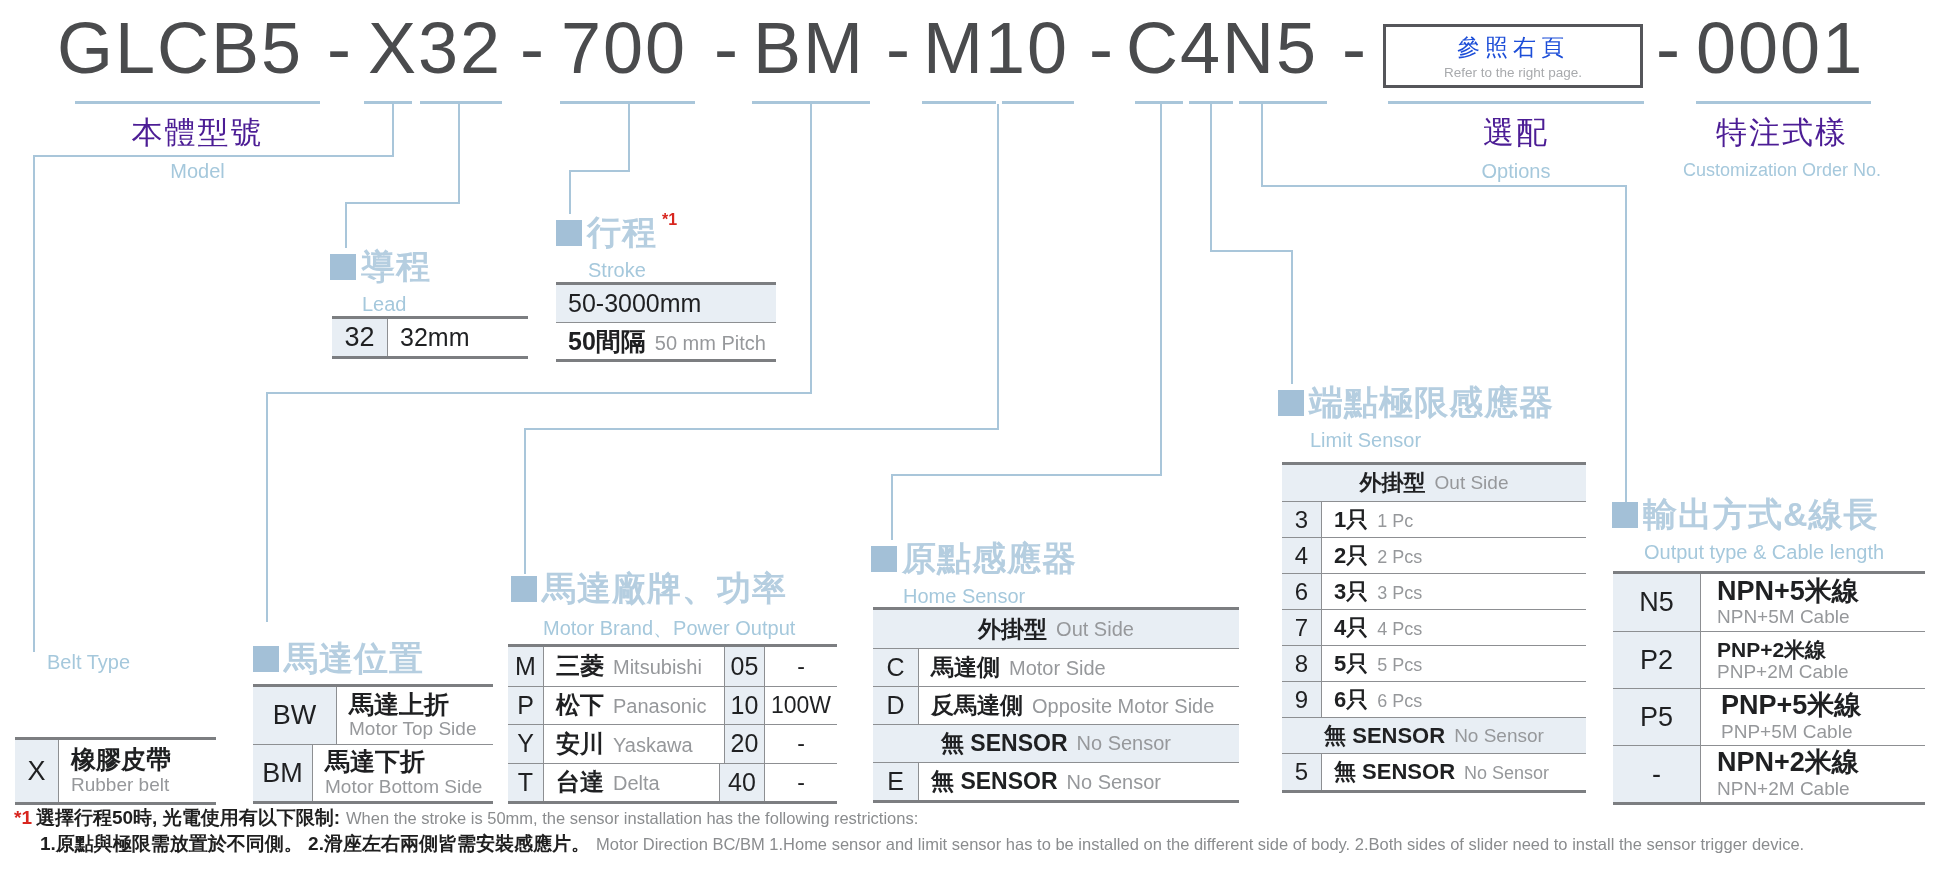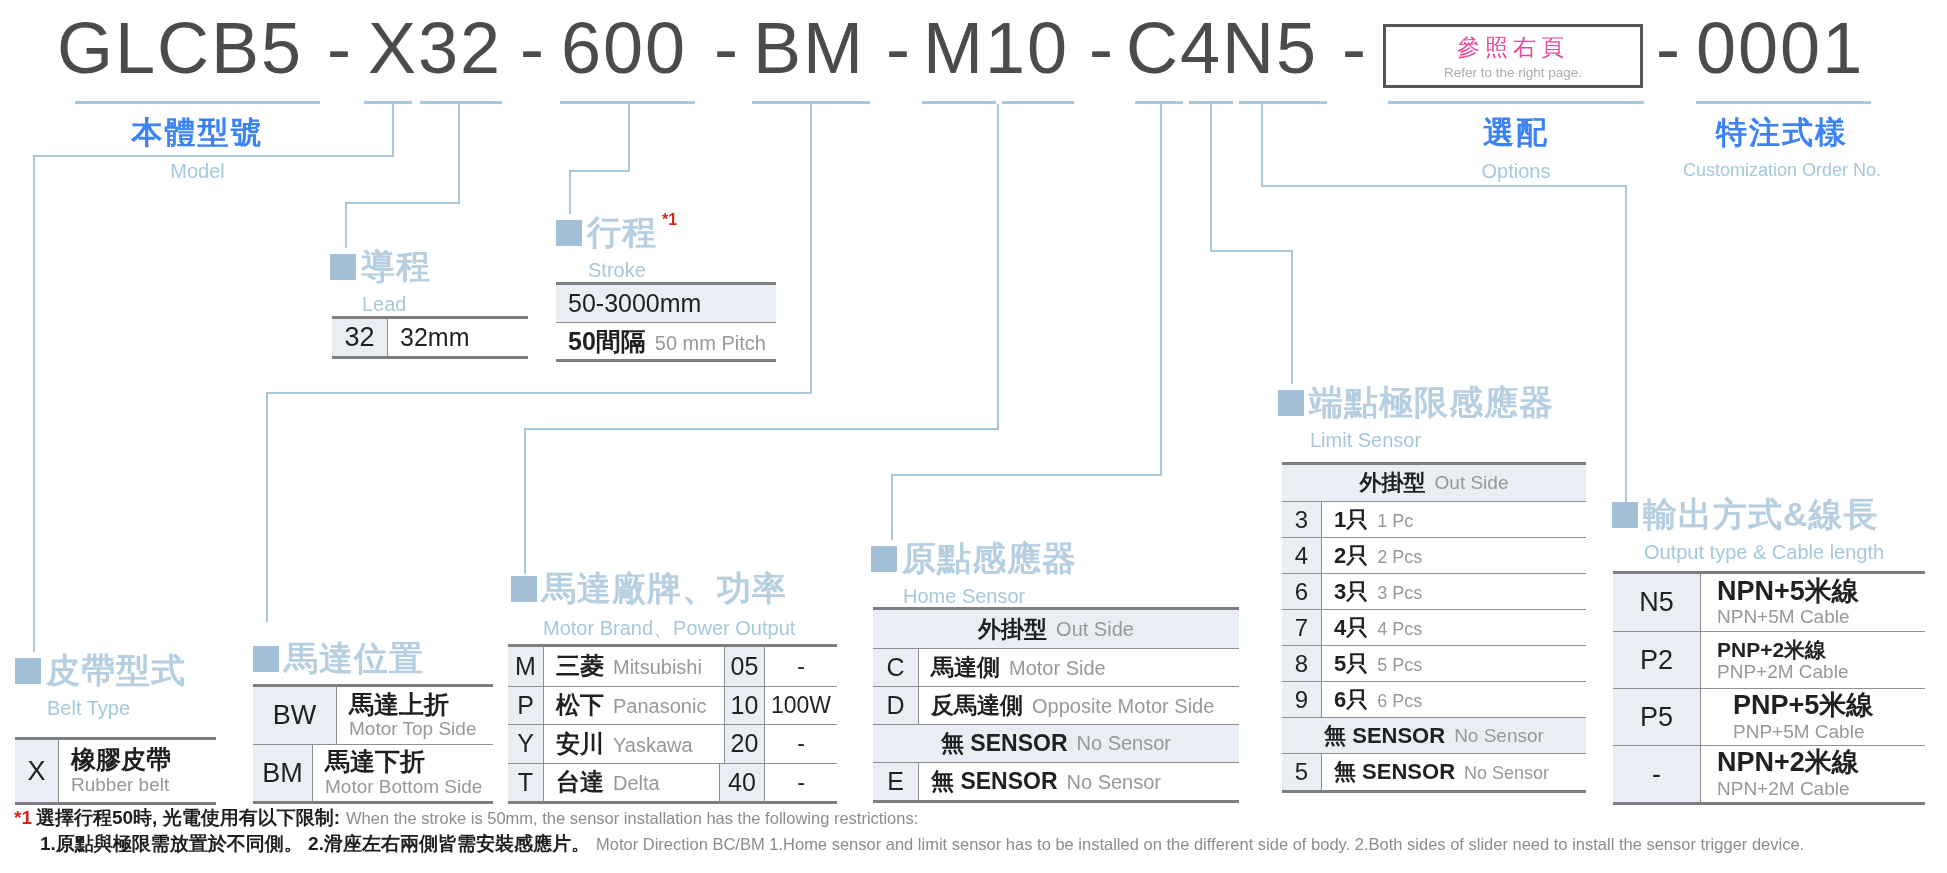--- a/index.html
+++ b/index.html
@@ -5,31 +5,31 @@
   * { margin:0; padding:0; box-sizing:border-box; }
   html,body { background:#fff; font-family:"Liberation Sans", sans-serif; }
   .canvas { position:relative; width:1947px; height:873px; background:#fff; overflow:hidden; }
 
   
   .mseg { position:absolute; top:12px; font-size:72px; line-height:1; letter-spacing:2px;
           color:#4a4b4d; white-space:nowrap; }
   .options-box { position:absolute; left:1383px; top:24px; width:260px; height:64px;
                  border:3px solid #55565a; display:flex; flex-direction:column;
                  align-items:center; justify-content:center; }
-  .ob-zh { font-size:23px; letter-spacing:5px; color:#ec4899; }
+  .ob-zh { font-size:23px; letter-spacing:5px; color:#1d4ed8; }
   .ob-en { font-size:13.5px; color:#a8aaad; margin-top:2px; }
 
   
   .hline { position:absolute; height:3px; background:#a9c6da; }
   .cline-h { position:absolute; height:2px; background:#a9c6da; }
   .cline-v { position:absolute; width:2px; background:#a9c6da; }
 
   
   .blabel { position:absolute; text-align:center; }
-  .blabel .zh { font-size:31px; font-weight:bold; color:#3b82f6; letter-spacing:2px; }
+  .blabel .zh { font-size:31px; font-weight:normal; color:#4c1d95; letter-spacing:2px; }
   .blabel .en { font-size:20px; color:#a5c8dc; margin-top:6px; }
 
   
   .sec { position:absolute; white-space:nowrap; }
   .sec-row { display:flex; align-items:center; gap:5px; }
   .sq { width:26px; height:26px; background:#a3c0d7; flex:0 0 auto; }
   .sec-zh { font-size:34px; font-weight:bold; color:#b5cee0; letter-spacing:1px; }
   .sec-en { font-size:20px; color:#a5c8dc; margin-left:32px; margin-top:3px; }
   .sup { font-size:16px; font-weight:bold; color:#d8261f; position:relative; top:-13px; }
 
@@ -58,21 +58,21 @@
 </style>
 </head>
 <body>
 
 <div class="canvas">
 
   <div class="mseg" style="left:57px">GLCB5</div>
   <div class="mseg" style="left:327px">-</div>
   <div class="mseg" style="left:368px">X32</div>
   <div class="mseg" style="left:520px">-</div>
-  <div class="mseg" style="left:561px">600</div>
+  <div class="mseg" style="left:561px">700</div>
   <div class="mseg" style="left:714px">-</div>
   <div class="mseg" style="left:753px">BM</div>
   <div class="mseg" style="left:886px">-</div>
   <div class="mseg" style="left:923px">M10</div>
   <div class="mseg" style="left:1089px">-</div>
   <div class="mseg" style="left:1126px">C4N5</div>
   <div class="mseg" style="left:1342px">-</div>
   <div class="options-box">
     <div class="ob-zh">參照右頁</div>
     <div class="ob-en">Refer to the right page.</div>
@@ -132,24 +132,20 @@
 
   <div class="cline-v" style="left:1210px; top:104px; height:146px"></div>
   <div class="cline-h" style="left:1210px; top:250px; width:83px"></div>
   <div class="cline-v" style="left:1291px; top:250px; height:134px"></div>
 
   <div class="cline-v" style="left:1261px; top:104px; height:81px"></div>
   <div class="cline-h" style="left:1261px; top:185px; width:366px"></div>
   <div class="cline-v" style="left:1625px; top:185px; height:317px"></div>
 
   <div class="sec" style="left:15px; top:648px">
-    <div class="sec-row">
-      <span class="sq"></span>
-      <span class="sec-zh">皮帶型式</span>
-    </div>
     <div class="sec-en">Belt Type</div>
   </div>
   <div class="tbl" style="left:15px; top:737px; width:201px">
     <div class="trow" style="height:62px">
       <div class="code" style="width:44px">X</div>
       <div class="val2">
         <div class="vzh">橡膠皮帶</div>
         <div class="ven">Rubber belt</div>
       </div>
     </div>
@@ -386,21 +382,21 @@
     </div>
     <div class="trow" style="height:57px">
       <div class="code" style="width:88px">P2</div>
       <div class="val2" style="padding-left:16px">
         <div class="vzh" style="font-size:21px">PNP+2米線</div>
         <div class="ven">PNP+2M Cable</div>
       </div>
     </div>
     <div class="trow" style="height:57px">
       <div class="code" style="width:88px">P5</div>
-      <div class="val2" style="padding-left:32px">
+      <div class="val2" style="padding-left:20px">
         <div class="vzh" style="font-size:27px">PNP+5米線</div>
         <div class="ven">PNP+5M Cable</div>
       </div>
     </div>
     <div class="trow" style="height:57px">
       <div class="code" style="width:88px">-</div>
       <div class="val2" style="padding-left:16px">
         <div class="vzh" style="font-size:27px">NPN+2米線</div>
         <div class="ven">NPN+2M Cable</div>
       </div>

